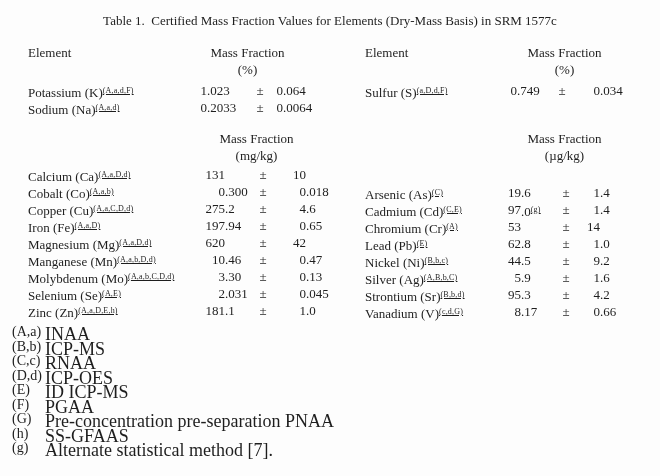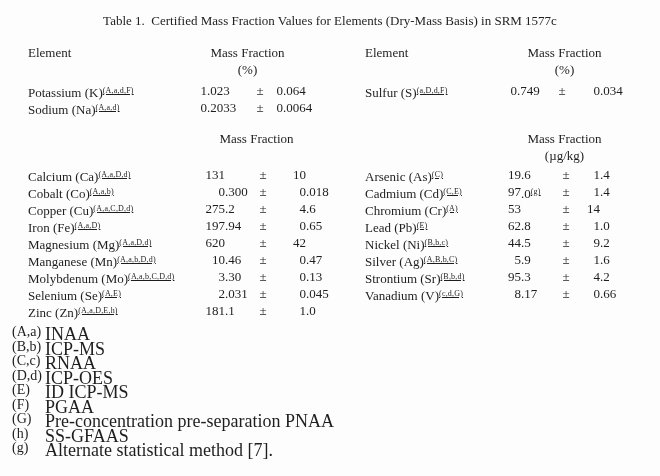--- a/index.html
+++ b/index.html
@@ -30,21 +30,21 @@
   .mf-hdr div{height:17px;line-height:17px;}
   .h-pl .mf-hdr{margin-left:147px;width:145px;}
   .h-pr .mf-hdr{margin-left:130px;width:139px;}
   .h-ml .mf-hdr{margin-left:147px;width:163px;}
   .h-mr .mf-hdr{margin-left:130px;width:139px;}
 
   .grid{display:grid;grid-auto-rows:17px;}
   .h-pl .grid{grid-template-columns:147px 32px 43px 20px 13px 37px;margin-top:4px;}
   .h-pr .grid{grid-template-columns:130px 22px 35px 20px 28px 34px;margin-top:4px;}
   .h-ml .grid{grid-template-columns:147px 50px 29px 18px 34px 32px;margin-top:2px;}
-  .h-mr .grid{grid-template-columns:130px 26px 35px 20px 24px 34px;margin-top:2px;}
+  .h-mr .grid{grid-template-columns:130px 26px 35px 20px 24px 34px;margin-top:20px;}
 
   .cell{line-height:17px;white-space:nowrap;overflow:visible;}
   .lab{text-align:left;}
   .r{text-align:right;}
   .l{text-align:left;}
   .c{text-align:center;}
 
   .sup{font-size:8px;vertical-align:4px;letter-spacing:0.2px;text-decoration:underline;}
 
   #notes{position:absolute;left:12px;top:325px;width:648px;}
@@ -96,20 +96,21 @@
         <div class="cell l">.749</div>
         <div class="cell c">±</div>
         <div class="cell r">0</div>
         <div class="cell l">.034</div>
       </div>
     </div>
   <div class="half h-ml">
       <div class="hdrband">
         <div class="mf-hdr">
           <div>Mass Fraction</div>
+          <div>(mg/kg)</div>
         </div>
       </div>
       <div class="grid">
         <div class="cell lab">Calcium (Ca)<span class="sup">(A,a,D,d)</span></div>
         <div class="cell r">131</div>
         <div class="cell l"></div>
         <div class="cell c">±</div>
         <div class="cell r">10</div>
         <div class="cell l"></div>
         <div class="cell lab">Cobalt (Co)<span class="sup">(A,a,b)</span></div>

